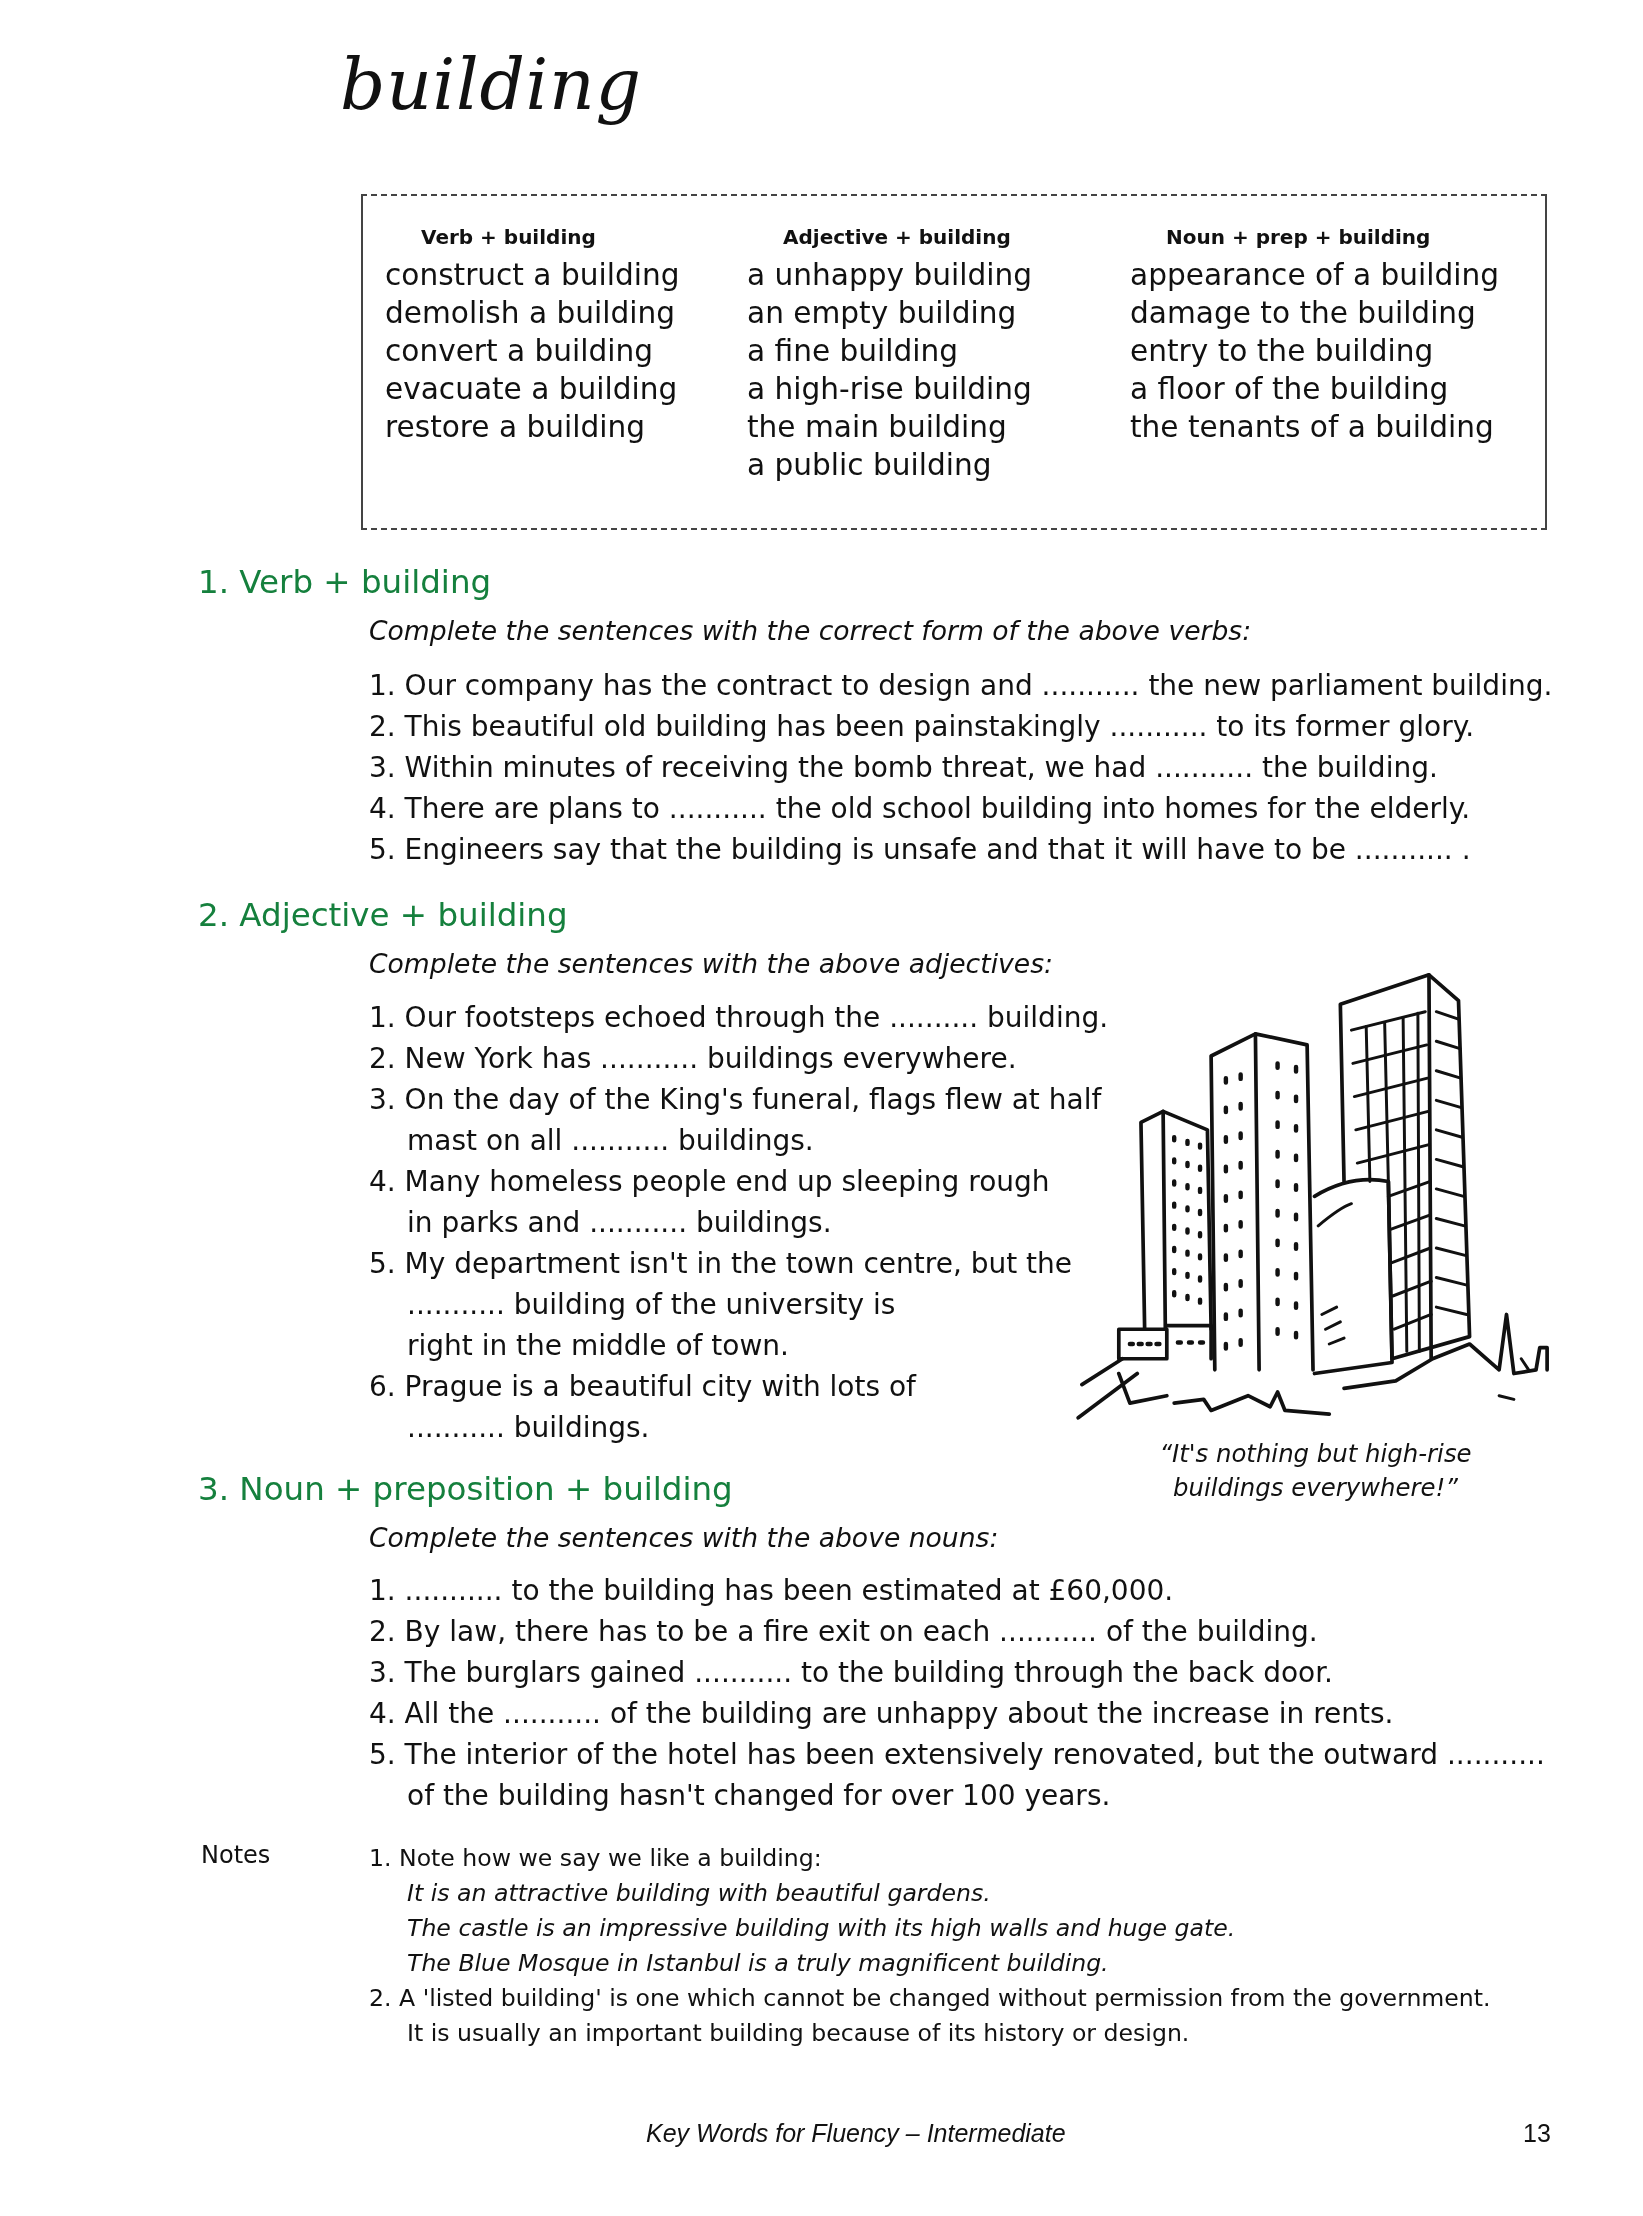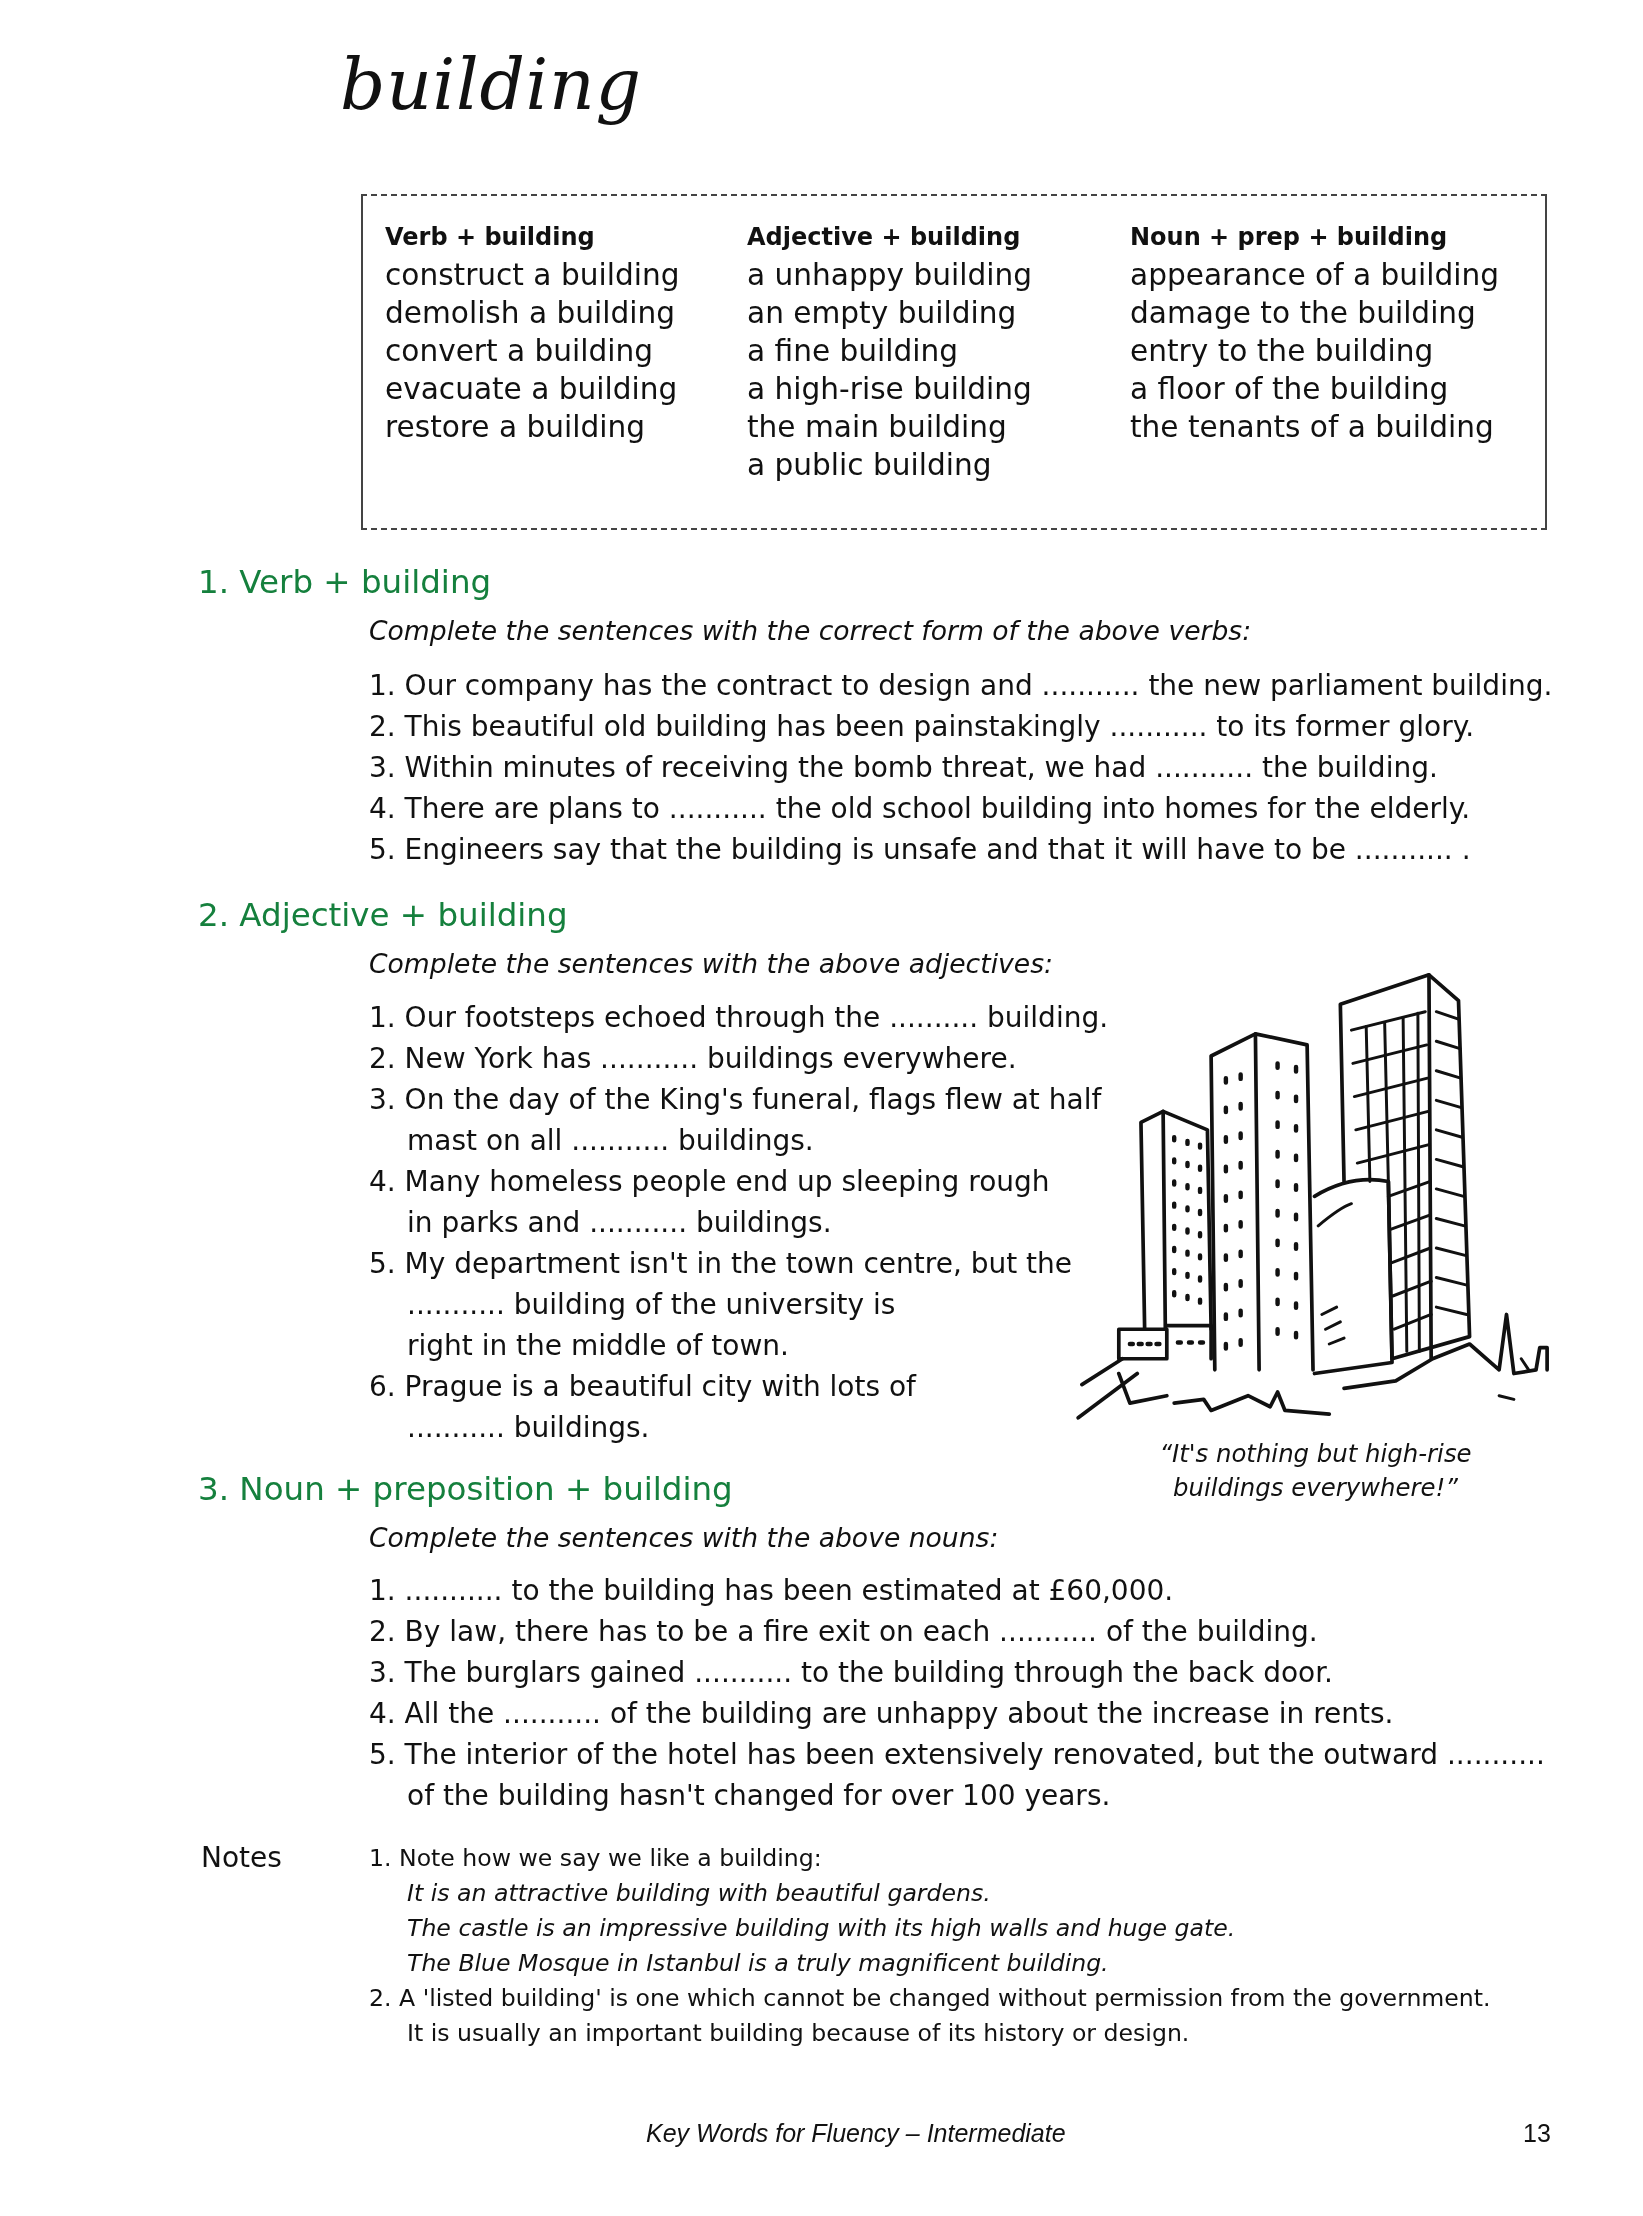--- a/index.html
+++ b/index.html
@@ -1,35 +1,35 @@
 <!DOCTYPE html>
 <html style="font-size:11.8px"><head>
 <meta charset="utf-8">
 <style>
   html, body { margin:0; padding:0; background:#ffffff; }
   body { width:1644px; height:2216px; position:relative; overflow:hidden; color:#111; font-family:"DejaVu Sans", sans-serif; }
   .title { position:absolute; left:340px; top:43px; font-family:"DejaVu Serif", serif; font-style:italic; font-size:71px; color:#111; letter-spacing:0.7px; }
 
   .colbox { position:absolute; left:361px; top:194px; width:1182px; height:332px; border:2.2px dashed #444; border-left:2.2px solid #444; border-right:2.2px solid #444; }
   .col { position:absolute; top:22px; font-size:29.6px; line-height:38px; }
-  .col .hd { font-weight:bold; font-size:24px; }
+  .col .hd { font-weight:bold; font-size:20px;margin-left:36px; }
   .col1 { left:22px; }
   .col2 { left:384px; }
   .col3 { left:767px; }
 
   .sec-h { position:absolute; font-size:32.5px; color:#15803d; }
   .instr { position:absolute; font-style:italic; font-size:26.6px; }
   .list { position:absolute; font-size:28px; line-height:41px; margin:0; padding:0; list-style:none; }
   .list li { white-space:nowrap; }
   .list .cont { padding-left:38px; }
 
   .illus { position:absolute; left:1056px; top:960px; width:517px; height:480px; }
   .caption { position:absolute; left:1153px; top:1437px; width:325px; text-align:center; font-style:italic; font-size:24.4px; line-height:34px; }
 
-  .notes-label { position:absolute; left:201px; top:1841px; font-size:28px; }
+  .notes-label { position:absolute; left:201px; top:1841px; font-size:24px; }
   .notes { position:absolute; left:369px; top:1841px; font-size:23.6px; line-height:35px; }
   .notes .it { font-style:italic; padding-left:38px; }
   .notes .pl { padding-left:38px; }
 
   .footer { position:absolute; left:646px; top:2119px; font-family:"Liberation Sans", sans-serif; font-style:italic; font-size:25px; }
   .pageno { position:absolute; left:1523px; top:2119px; font-family:"Liberation Sans", sans-serif; font-size:25px; }
 </style>
 </head>
 <body>
 

